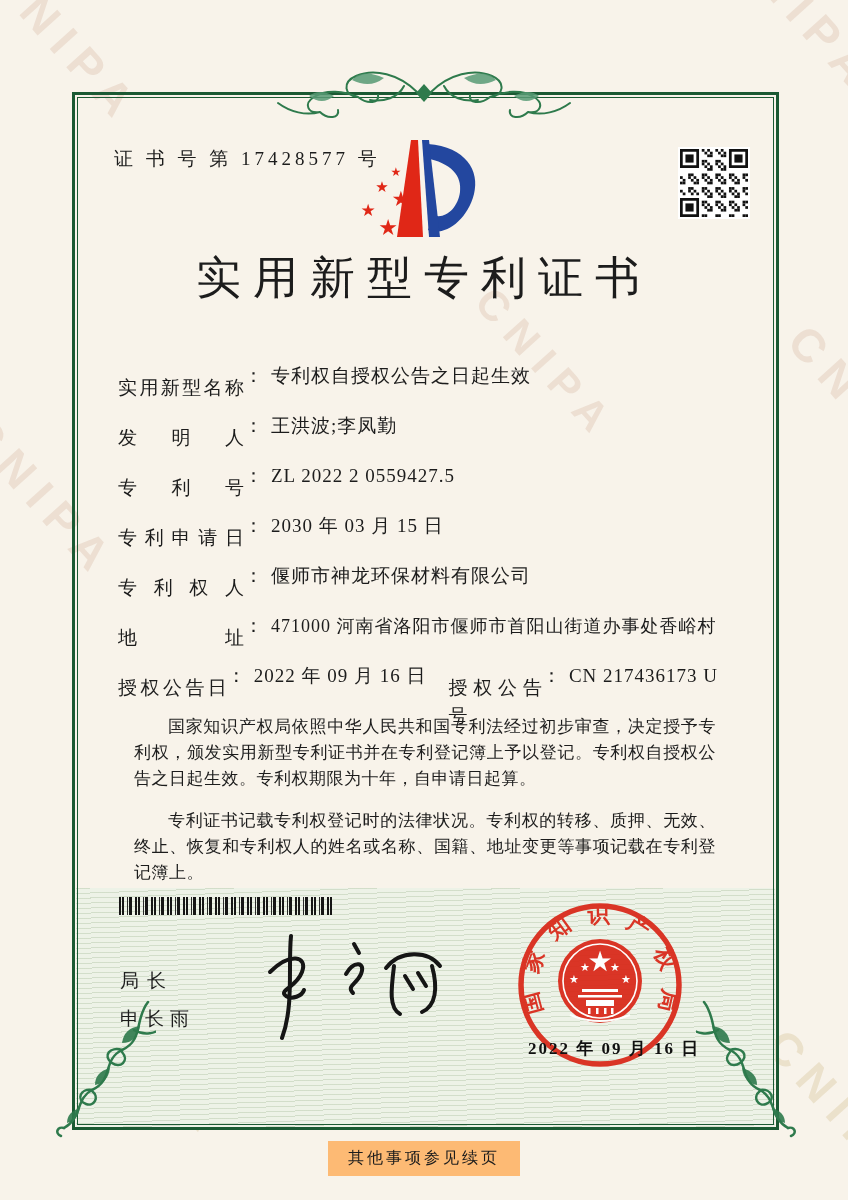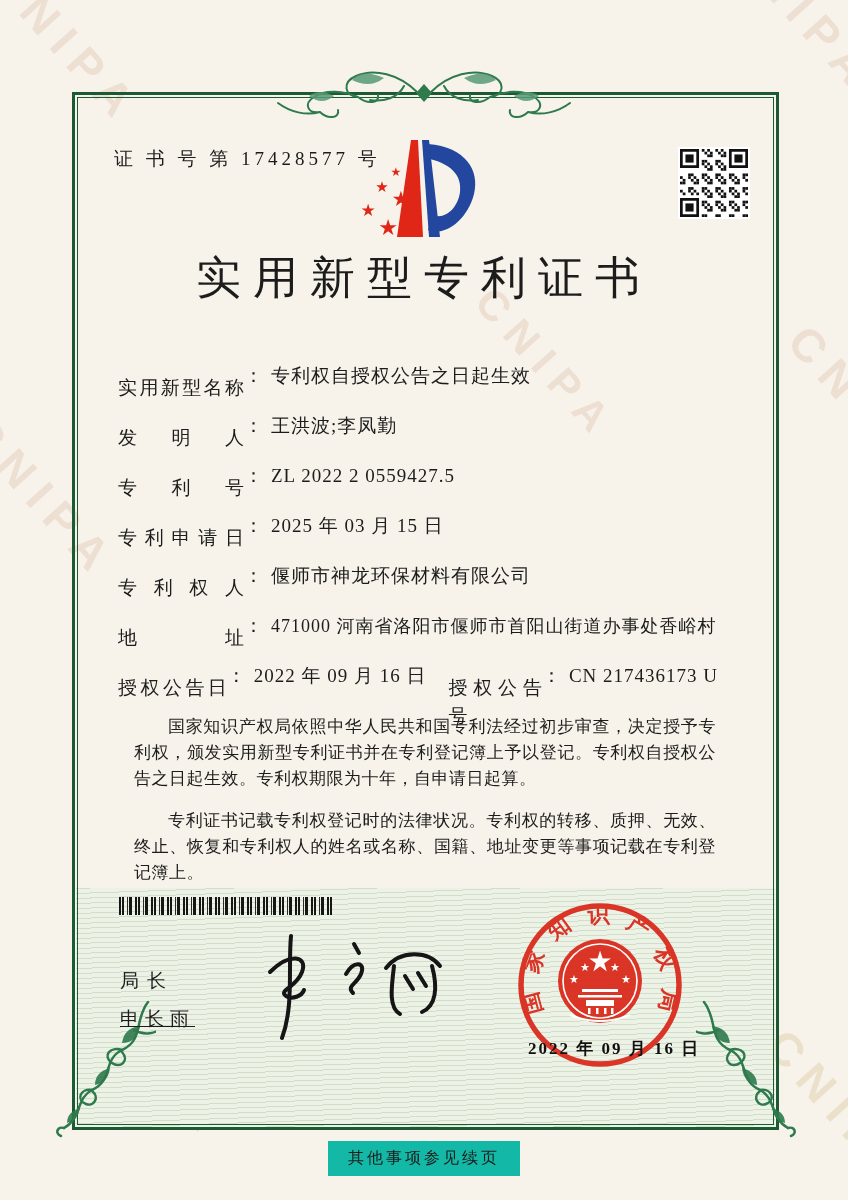--- a/index.html
+++ b/index.html
@@ -33,29 +33,29 @@
   .paras{position:absolute;left:118px;top:698px;width:614px;z-index:4;font-size:17px;
       line-height:26px;letter-spacing:.5px;text-align:justify;}
   .paras p{margin:16px;text-indent:2em;}
   .barcode{position:absolute;left:119px;top:897px;width:216px;height:18px;z-index:4;
       background:repeating-linear-gradient(90deg,#161616 0 2px,transparent 2px 3px,
       #161616 3px 5px,transparent 5px 8px,#2a2a2a 8px 9px,transparent 9px 10px,
       #161616 10px 13px,transparent 13px 16px);}
   .director{position:absolute;left:120px;top:968px;z-index:4;font-size:19px;
       font-family:"Liberation Sans","DejaVu Sans",sans-serif;}
   .director .row1{letter-spacing:8px;margin-bottom:12px;}
-  .director .row2{letter-spacing:6px;text-decoration:underline;}
+  .director .row2{letter-spacing:6px;}
   .signature{position:absolute;left:246px;top:928px;z-index:4;}
   .seal{position:absolute;left:514px;top:899px;width:172px;height:172px;z-index:5;opacity:.95;}
   .seal-date{position:absolute;left:528px;top:1037px;z-index:6;font-size:17px;
       letter-spacing:2px;font-weight:600;color:#101010;}
   .page-info{position:absolute;left:0;top:1094px;width:100%;text-align:center;z-index:4;
       font-size:15px;letter-spacing:3px;}
   .cont-note{position:absolute;left:50%;transform:translateX(-50%);top:1141px;z-index:4;
-      background:#14b8a6;padding:7px 20px;font-size:16px;letter-spacing:3px;}
+      background:#fdba74;padding:7px 20px;font-size:16px;letter-spacing:3px;}
   .logo{position:absolute;left:352px;top:136px;width:132px;height:112px;z-index:4;}
   .qr{position:absolute;left:678px;top:147px;width:68px;height:68px;z-index:4;background:#fff;padding:2px;}
 </style>
 </head>
 <body>
 
 <div class="page">
 
   <div class="wm" style="left:-34px;top:16px;">CNIPA</div>
   <div class="wm" style="left:702px;top:-16px;">CNIPA</div>
@@ -306,21 +306,21 @@
       <span class="f-value">王洪波;李凤勤</span>
     </div>
     <div class="f-row">
       <span class="f-label">专利号</span>
         <span class="f-colon">：</span>
       <span class="f-value">ZL 2022 2 0559427.5</span>
     </div>
     <div class="f-row">
       <span class="f-label">专利申请日</span>
         <span class="f-colon">：</span>
-      <span class="f-value">2025 年 03 月 15 日</span>
+      <span class="f-value">2030 年 03 月 15 日</span>
     </div>
     <div class="f-row">
       <span class="f-label">专利权人</span>
         <span class="f-colon">：</span>
       <span class="f-value">偃师市神龙环保材料有限公司</span>
     </div>
     <div class="f-row">
       <span class="f-label">地址</span>
         <span class="f-colon">：</span>
       <span class="f-value" style="font-size:18px;">471000  河南省洛阳市偃师市首阳山街道办事处香峪村</span>

